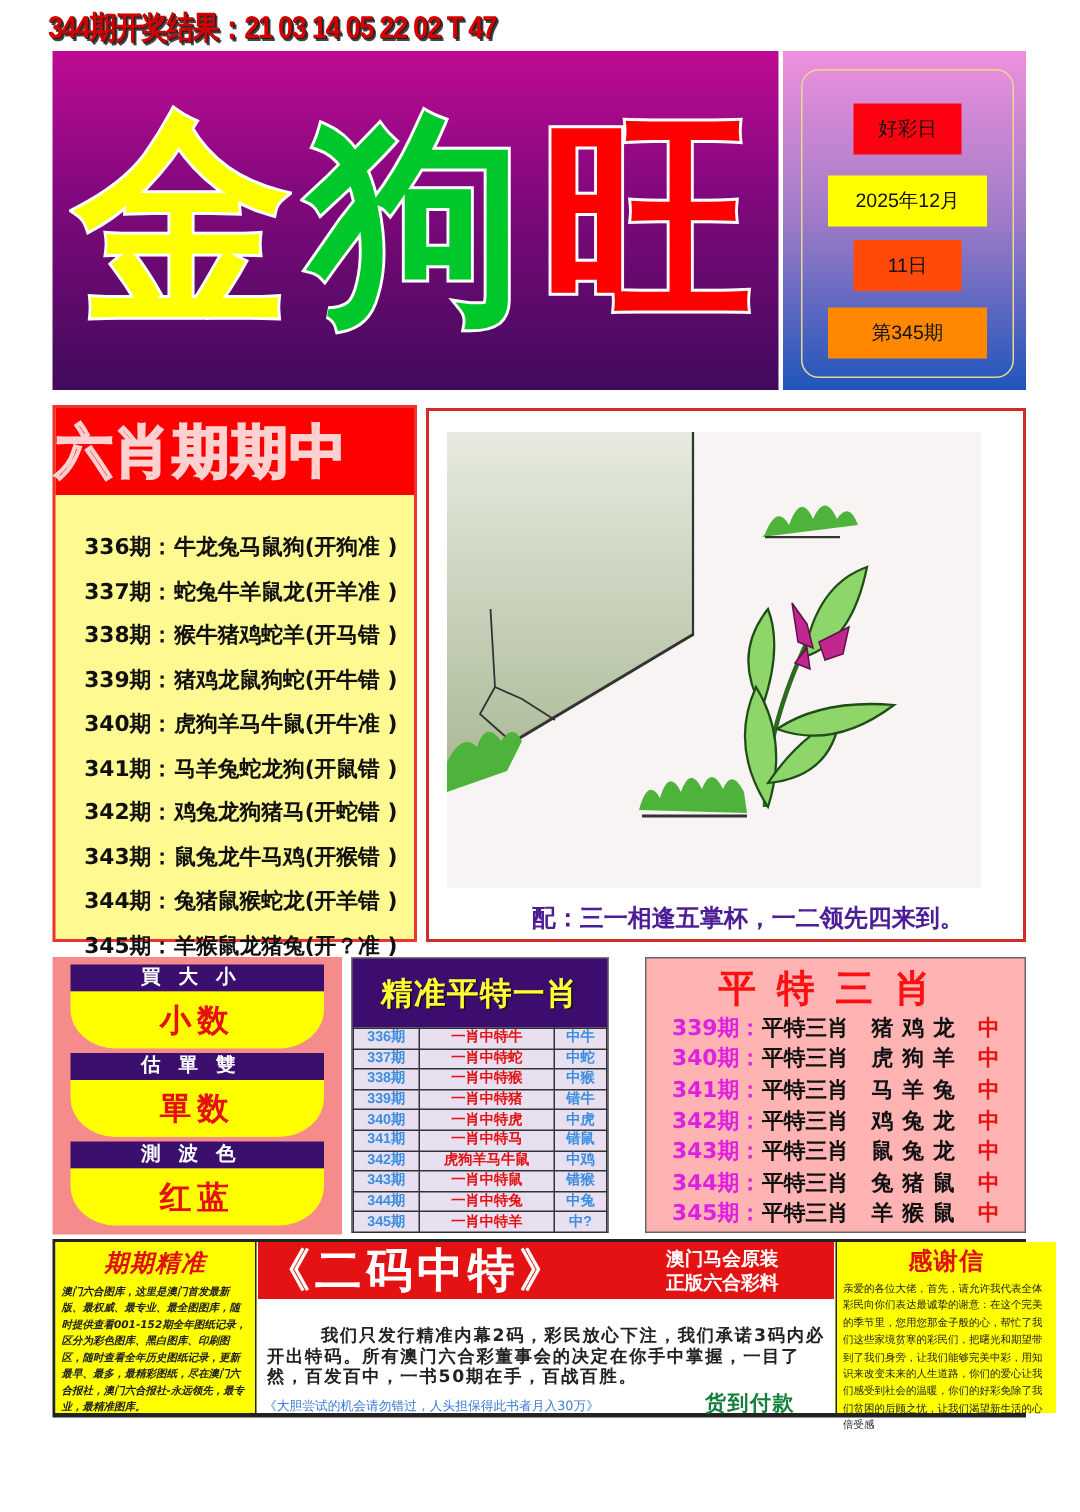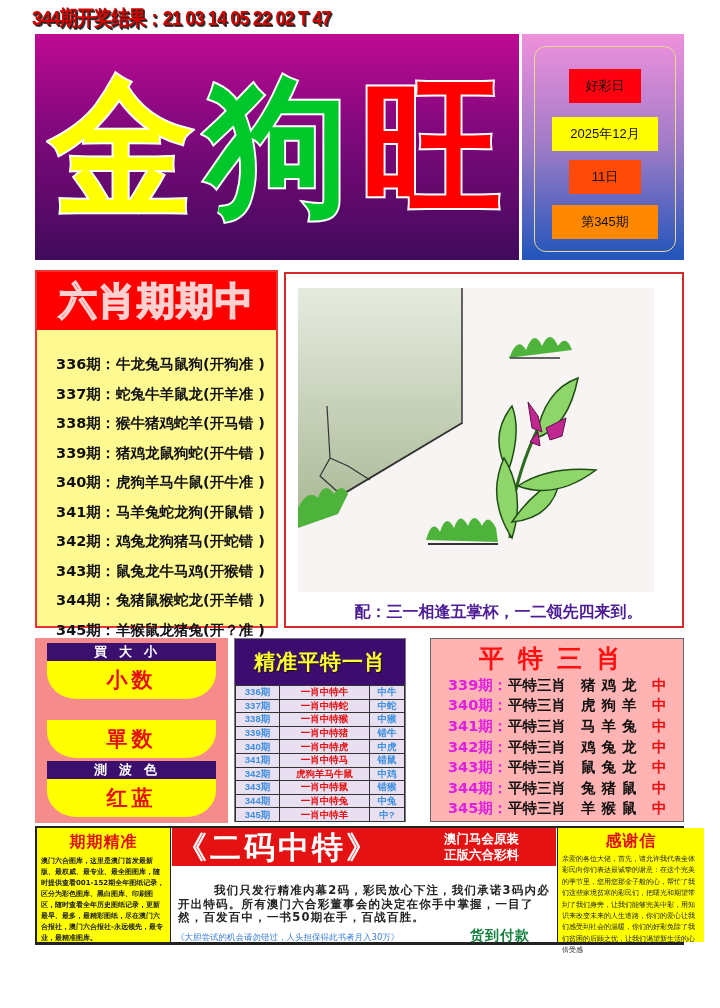--- a/index.html
+++ b/index.html
@@ -15,21 +15,21 @@
   .big-char { font-size: 150px; font-weight: 900; line-height: 1; font-family: "DejaVu Sans", sans-serif;
     -webkit-text-stroke: 4px #ffffff; paint-order: stroke fill; transform: scaleX(0.95); }
 
   
   #date-panel { left: 522px; top: 34px; width: 162px; height: 226px; background: linear-gradient(#ef90dc, #9e7bc7 50%, #2055bb); }
   #date-frame { left: 12px; top: 12px; width: 142px; height: 206px; border: 1.5px solid #e8d890; border-radius: 12px; }
   .date-box { position: absolute; display: flex; align-items: center; justify-content: center; font-size: 13px; color: #111; font-family: "Liberation Sans", sans-serif; }
 
   
   #six-panel { left: 35px; top: 270px; width: 243px; height: 358px; border: 2px solid #e33; background: #fef990; }
-  #six-title { height: 58px; background: #ff0000; display: flex; align-items: center; justify-content: center; }
+  #six-title { height: 58px; background: #ff0000; display: flex; align-items: center; }
   #six-title span { font-size: 38px; font-weight: 900; color: #ff0000; -webkit-text-stroke: 1.5px #ffd0d0; letter-spacing: 1px; }
   #six-list { padding-top: 20px; padding-left: 8px; }
   .six-row { height: 29.5px; font-size: 14.5px; font-weight: bold; color: #111; display: flex; align-items: center; white-space: nowrap; font-family: "DejaVu Sans", sans-serif; justify-content: center; }
   .six-row .per { width: 60px; }
 
   
   #pic-panel { left: 284px; top: 272px; width: 400px; height: 356px; border: 2px solid #d32a2a; background: #fff; }
   #pic-area { left: 12px; top: 14px; width: 356px; height: 304px; background: #f7f4f3; overflow: hidden; }
   #pic-caption { left: 0; top: 328px; width: 425px; text-align: center; font-size: 16px; font-weight: bold; color: #4c1d95; }
 
@@ -51,21 +51,21 @@
   #three-panel { left: 430px; top: 638px; width: 254px; height: 184px; background: #ffb3b3; border: 1px solid #666; }
   #three-title { text-align: center; font-size: 25px; font-weight: 900; color: #ff1010; letter-spacing: 14px; padding-top: 3px; height: 36px; }
   .three-row { display: flex; align-items: center; height: 20.6px; padding-left: 17px; font-size: 14.5px; font-weight: bold; white-space: nowrap; }
   .three-row .per { color: #e020e0; width: 60px; }
   .three-row .lbl { color: #111; width: 73px; }
   .three-row .ani { color: #111; letter-spacing: 6px; width: 71px; }
   .three-row .hit { color: #e81010; }
 
   
   #bottom { left: 35px; top: 826px; width: 649px; height: 119px; border: 2px solid #222; border-bottom-width: 3px; background: #fff; }
-  #left-ad { left: 0; top: 0; width: 134px; height: 114px; background: #ffff00; border-right: 1.5px solid #222; padding: 4px 4px; }
+  #left-ad { left: 0; top: 0; width: 134px; height: 114px; background: #ffff00; border-right: 1.5px solid #222; padding: 4px 4px; font-style: italic; }
   #left-ad-title { text-align: center; font-size: 16px; font-weight: 900; color: #e01010; letter-spacing: 1px; margin-bottom: 3px; }
   #left-ad-body { font-size: 7px; line-height: 11px; color: #222; font-weight: bold; }
   #mid-ad { left: 135px; top: 0; width: 384px; height: 114px; }
   #mid-head { left: 0; top: 0; width: 384px; height: 38px; background: #e41212; }
   #mid-head-big { left: 4px; top: 0; font-size: 31px; font-weight: 900; color: #fff; letter-spacing: 3px; line-height: 38px; white-space: nowrap; }
   #mid-head-small { left: 272px; top: 3px; font-size: 12.5px; color: #fff; font-weight: bold; line-height: 16px; }
   #mid-slogan { left: 0; top: 37px; width: 384px; text-align: center; font-size: 15px; font-weight: 900; color: #e41212; letter-spacing: 0px; white-space: nowrap; }
   #mid-body { left: 6px; top: 56px; width: 374px; font-size: 11.5px; font-weight: bold; color: #222; line-height: 13.5px; letter-spacing: 1.2px; text-indent: 36px; }
   #mid-foot { left: 4px; top: 104px; font-size: 8.5px; color: #3a7cd6; white-space: nowrap; }
   #mid-cod { left: 298px; top: 99px; font-size: 14px; color: #15803d; font-weight: 900; letter-spacing: 1px; }
@@ -178,20 +178,21 @@
       <path d="M238,150 q8,-48 42,-60 q-10,50 -42,60 Z" fill="#8fd66a" stroke="#1f4d16" stroke-width="1.5"></path>
       <path d="M240,128 l-10,-14 l4,26 l10,4 Z M248,140 l20,-10 l-4,18 l-12,4 Z M240,144 l-8,10 l10,4 Z" fill="#c0278f" stroke="#60104a" stroke-width="1"></path>
     </svg>
   </div>
   <div id="pic-caption" class="abs">配：三一相逢五掌杯，一二领先四来到。</div>
 </div>
 
 <div id="guess-panel" class="abs">
   <div class="g-head" style="top:5px;">買大小</div>
   <div class="g-body" style="top:23px;">小数</div>
+  <div class="g-head" style="top:64px;">估單雙</div>
   <div class="g-body" style="top:82px;">單数</div>
   <div class="g-head" style="top:123px;">測波色</div>
   <div class="g-body" style="top:141px;">红蓝</div>
 </div>
 
 <div id="one-panel" class="abs">
   <div id="one-title">精准平特一肖</div>
   <table id="one-table">
     <tbody>
         <tr>

